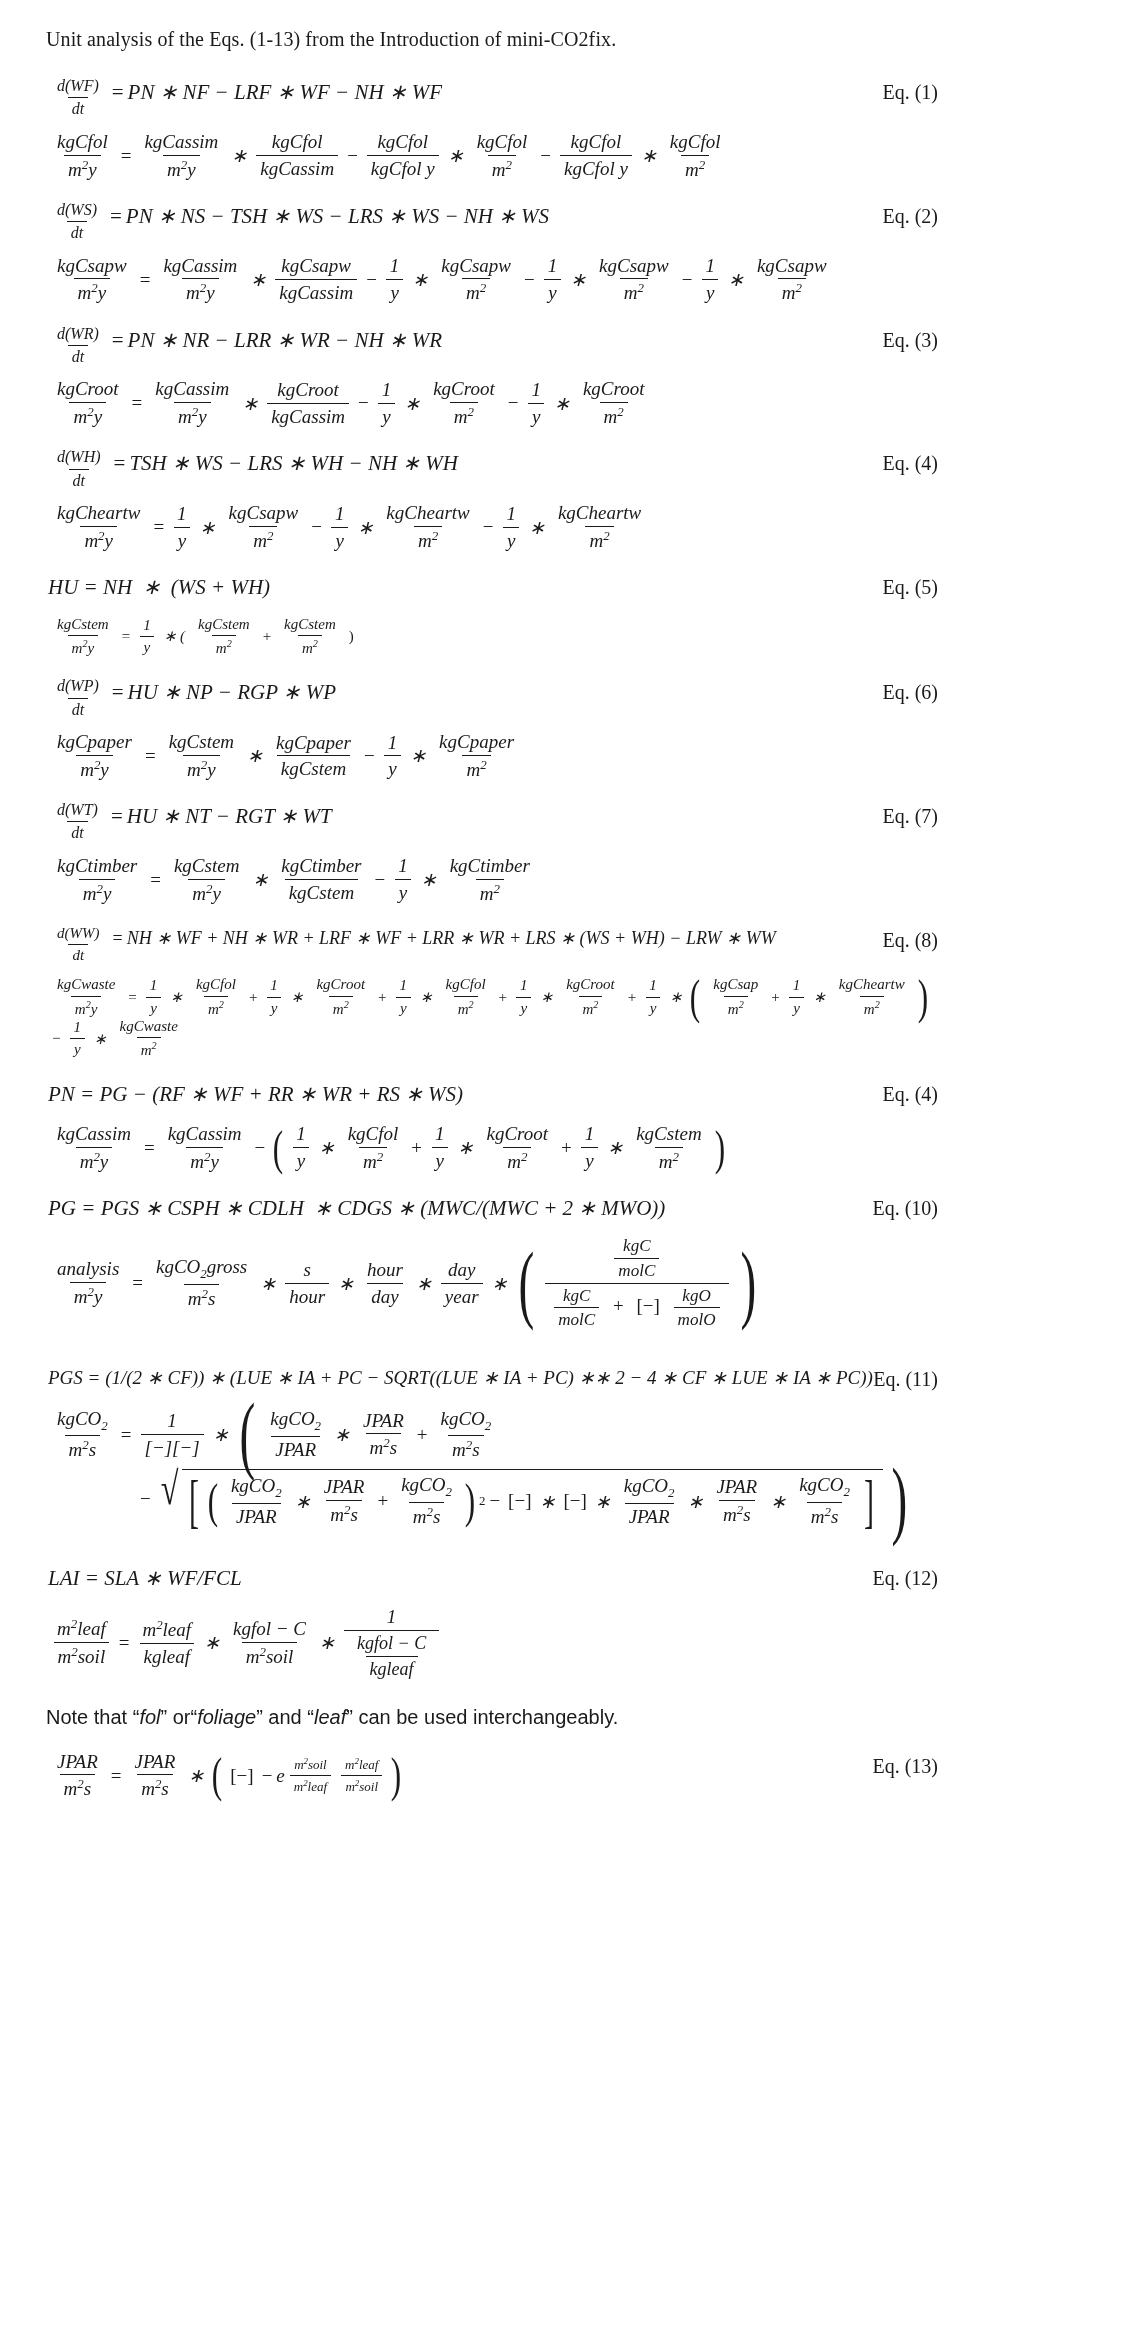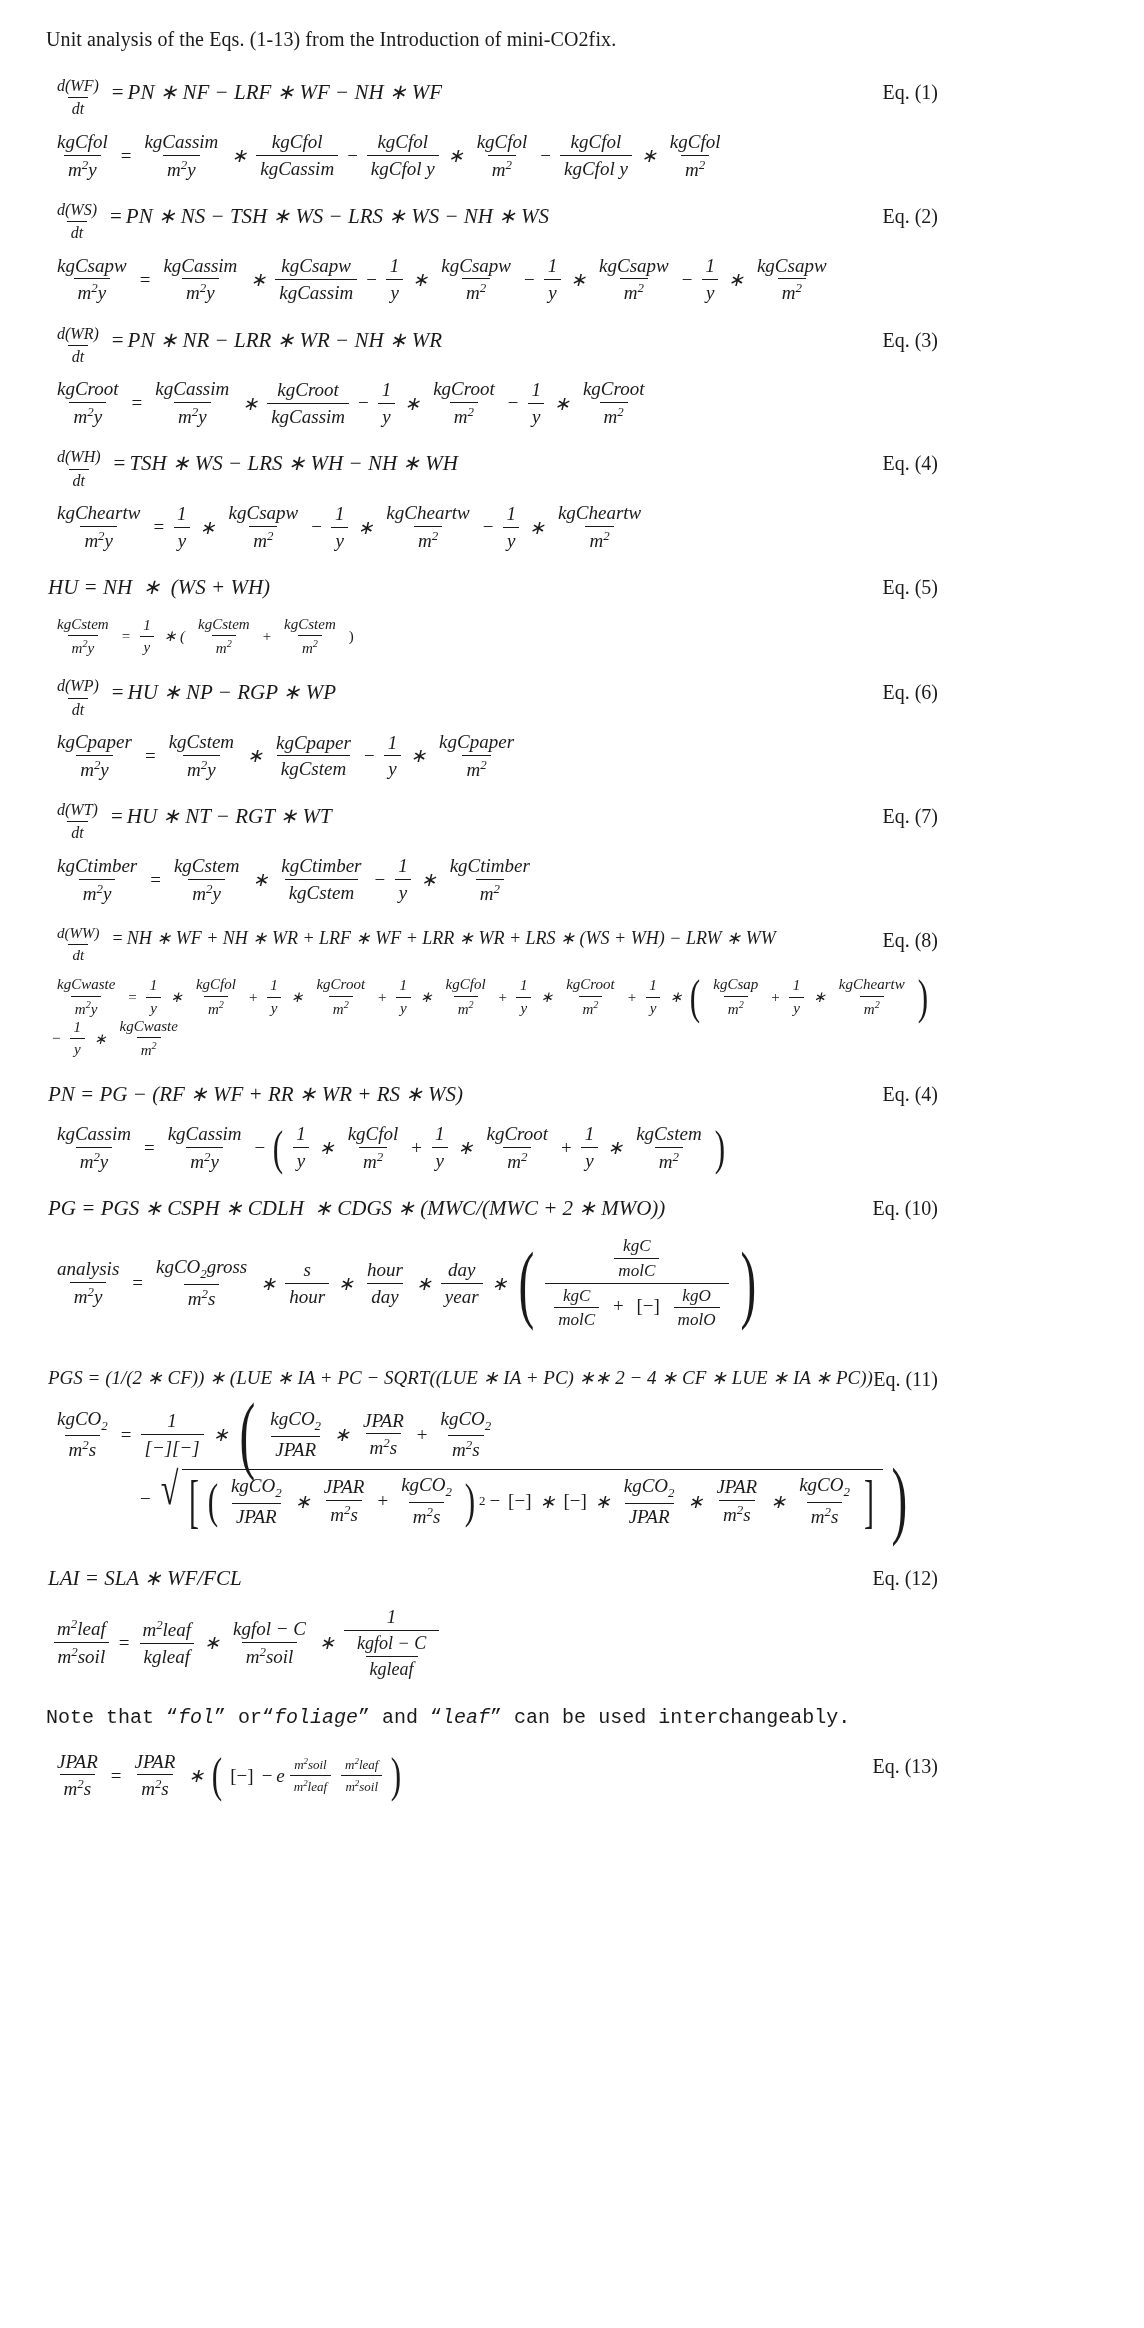--- a/index.html
+++ b/index.html
@@ -20,21 +20,21 @@
     padding: 28px 44px 20px 44px;
     box-sizing: border-box;
   }
   .intro {
     font-family: "Liberation Serif", serif;
     font-size: 20px;
     margin: 0 0 26px 2px;
     letter-spacing: 0.1px;
   }
   .note {
-    font-family: Liberation Mono, monospace;
+    font-family: Liberation Sans, sans-serif;
     font-size: 20px;
     margin: 26px 0 22px 2px;
   }
   .note i { font-style: italic; }
 
   .eqblock {
     position: relative;
     margin: 0 0 20px 0;
     min-height: 10px;
   }

